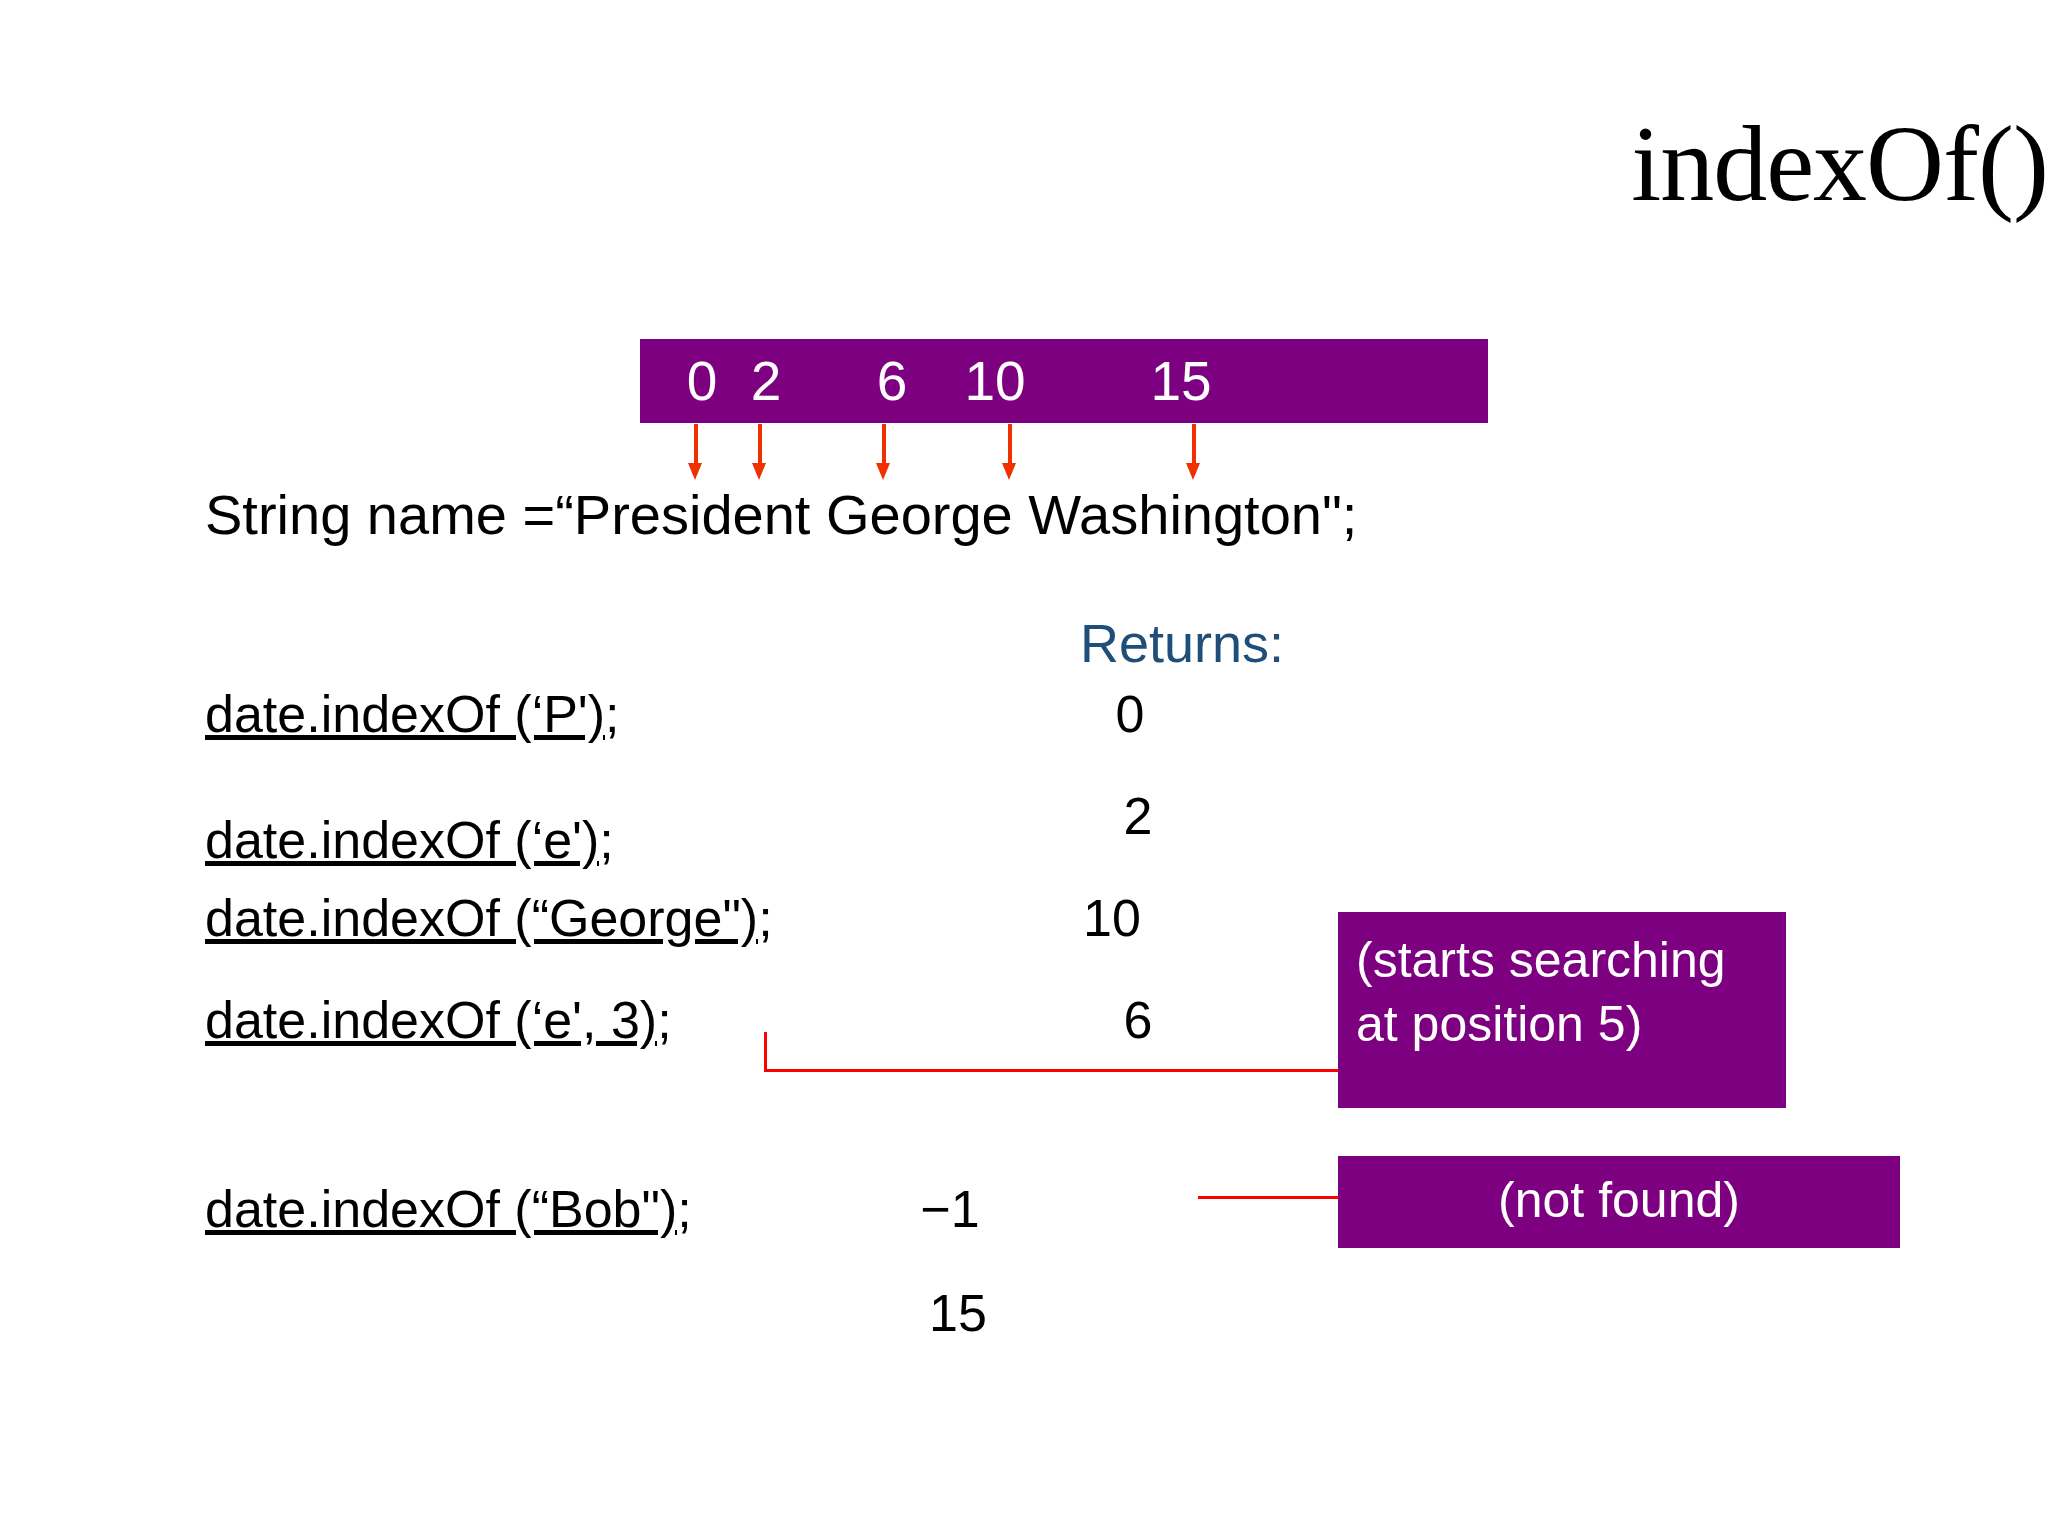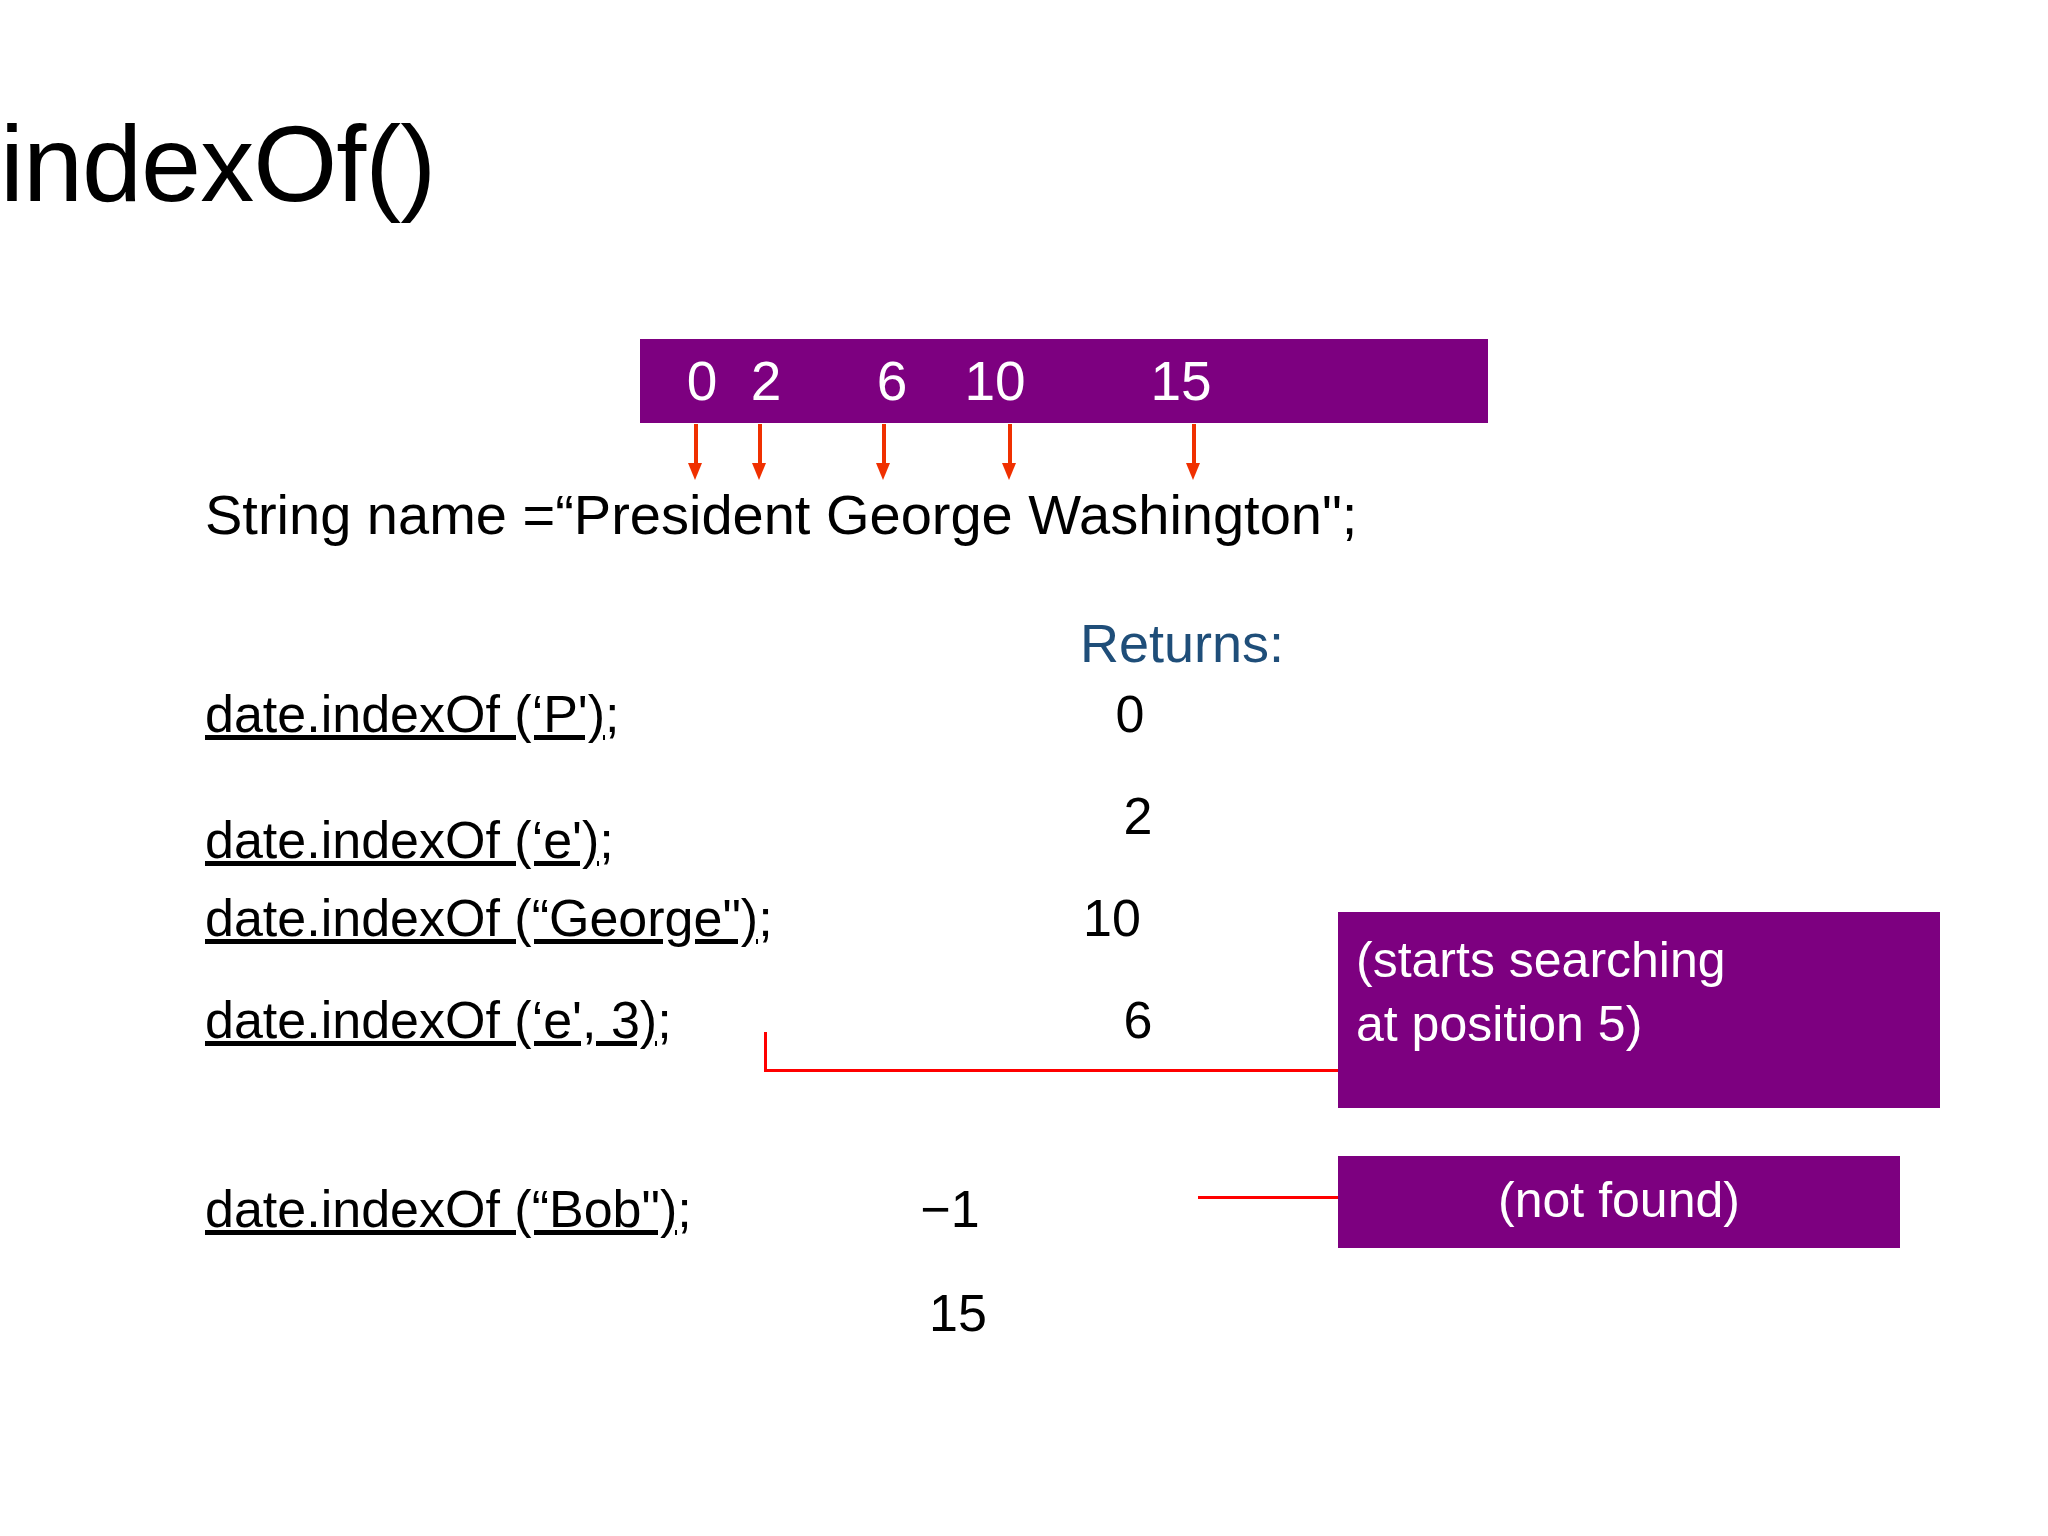--- a/index.html
+++ b/index.html
@@ -18,26 +18,27 @@
     background: #ffffff;
     overflow: hidden;
   }
 
   
   #title {
     position: absolute;
     left: 0;
     top: 110px;
     width: 2048px;
-    text-align: left;
+    text-align: right;
     font-size: 108px;
     line-height: 1.0;
     font-weight: 400;
     color: #000000;
     letter-spacing: -1px;
+    font-family: Liberation Serif, serif;
   }
 
   
   #index-bar {
     position: absolute;
     left: 640px;
     top: 339px;
     width: 848px;
     height: 84px;
     background: #7D0080;
@@ -116,21 +117,21 @@
   .callout {
     position: absolute;
     background: #7D0080;
     color: #ffffff;
     font-size: 50px;
     line-height: 64px;
   }
   #callout-starts {
     left: 1338px;
     top: 912px;
-    width: 602px;
+    width: 448px;
     height: 196px;
     padding: 16px 0 0 18px;
     box-sizing: border-box;
   }
   #callout-notfound {
     left: 1338px;
     top: 1156px;
     width: 562px;
     height: 92px;
     text-align: center;

